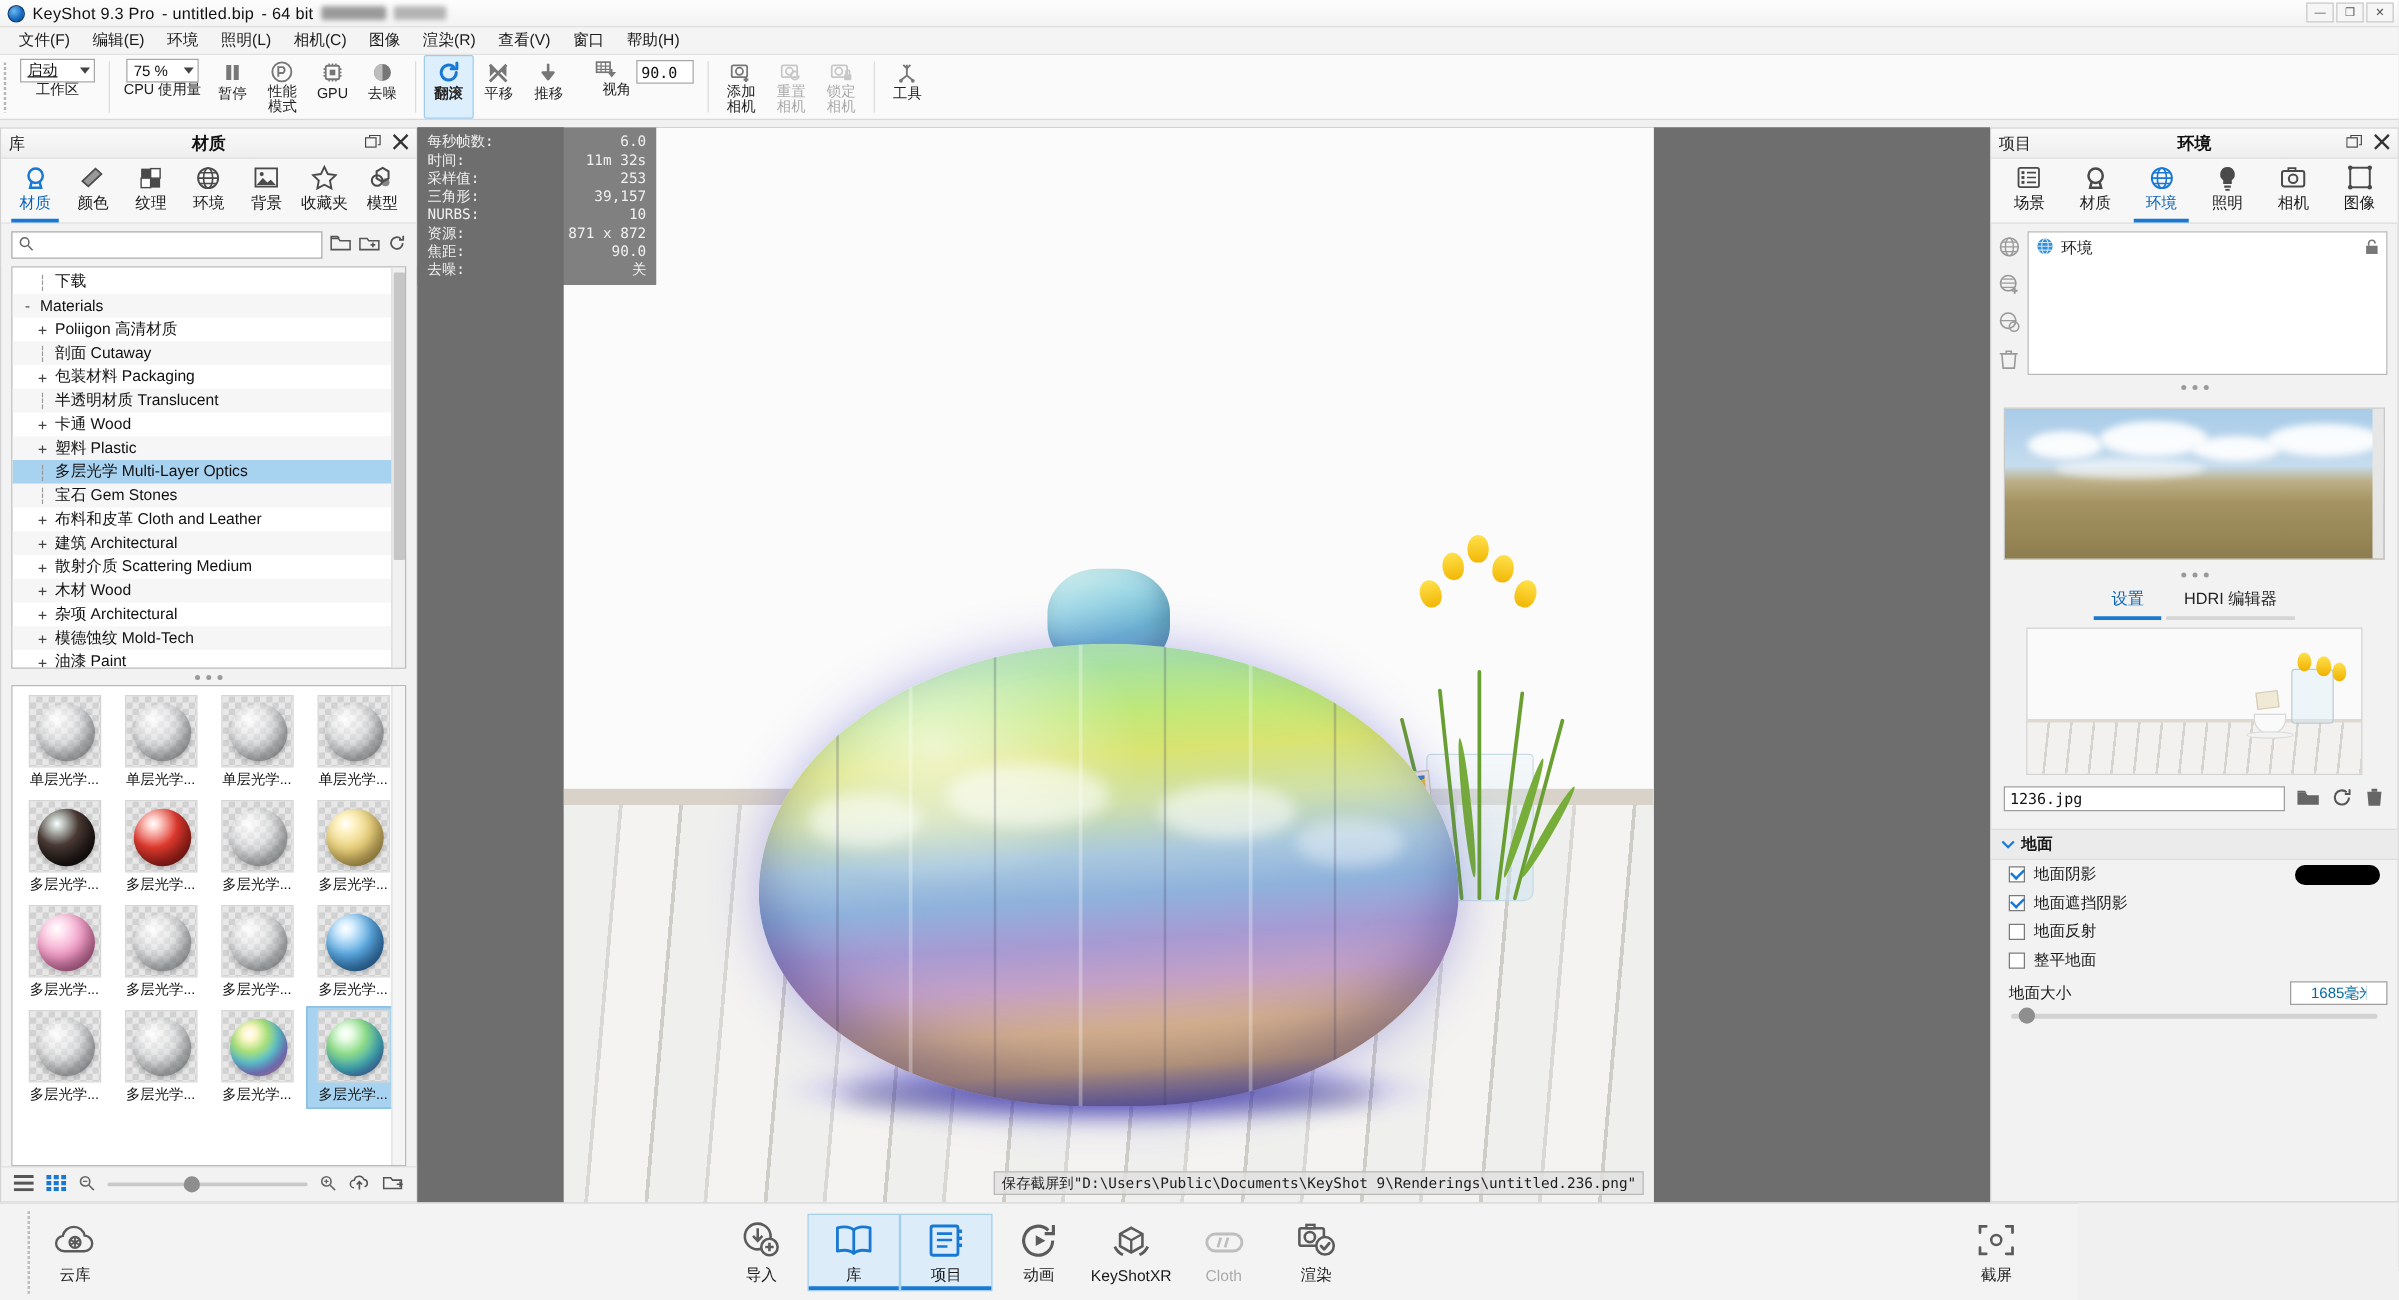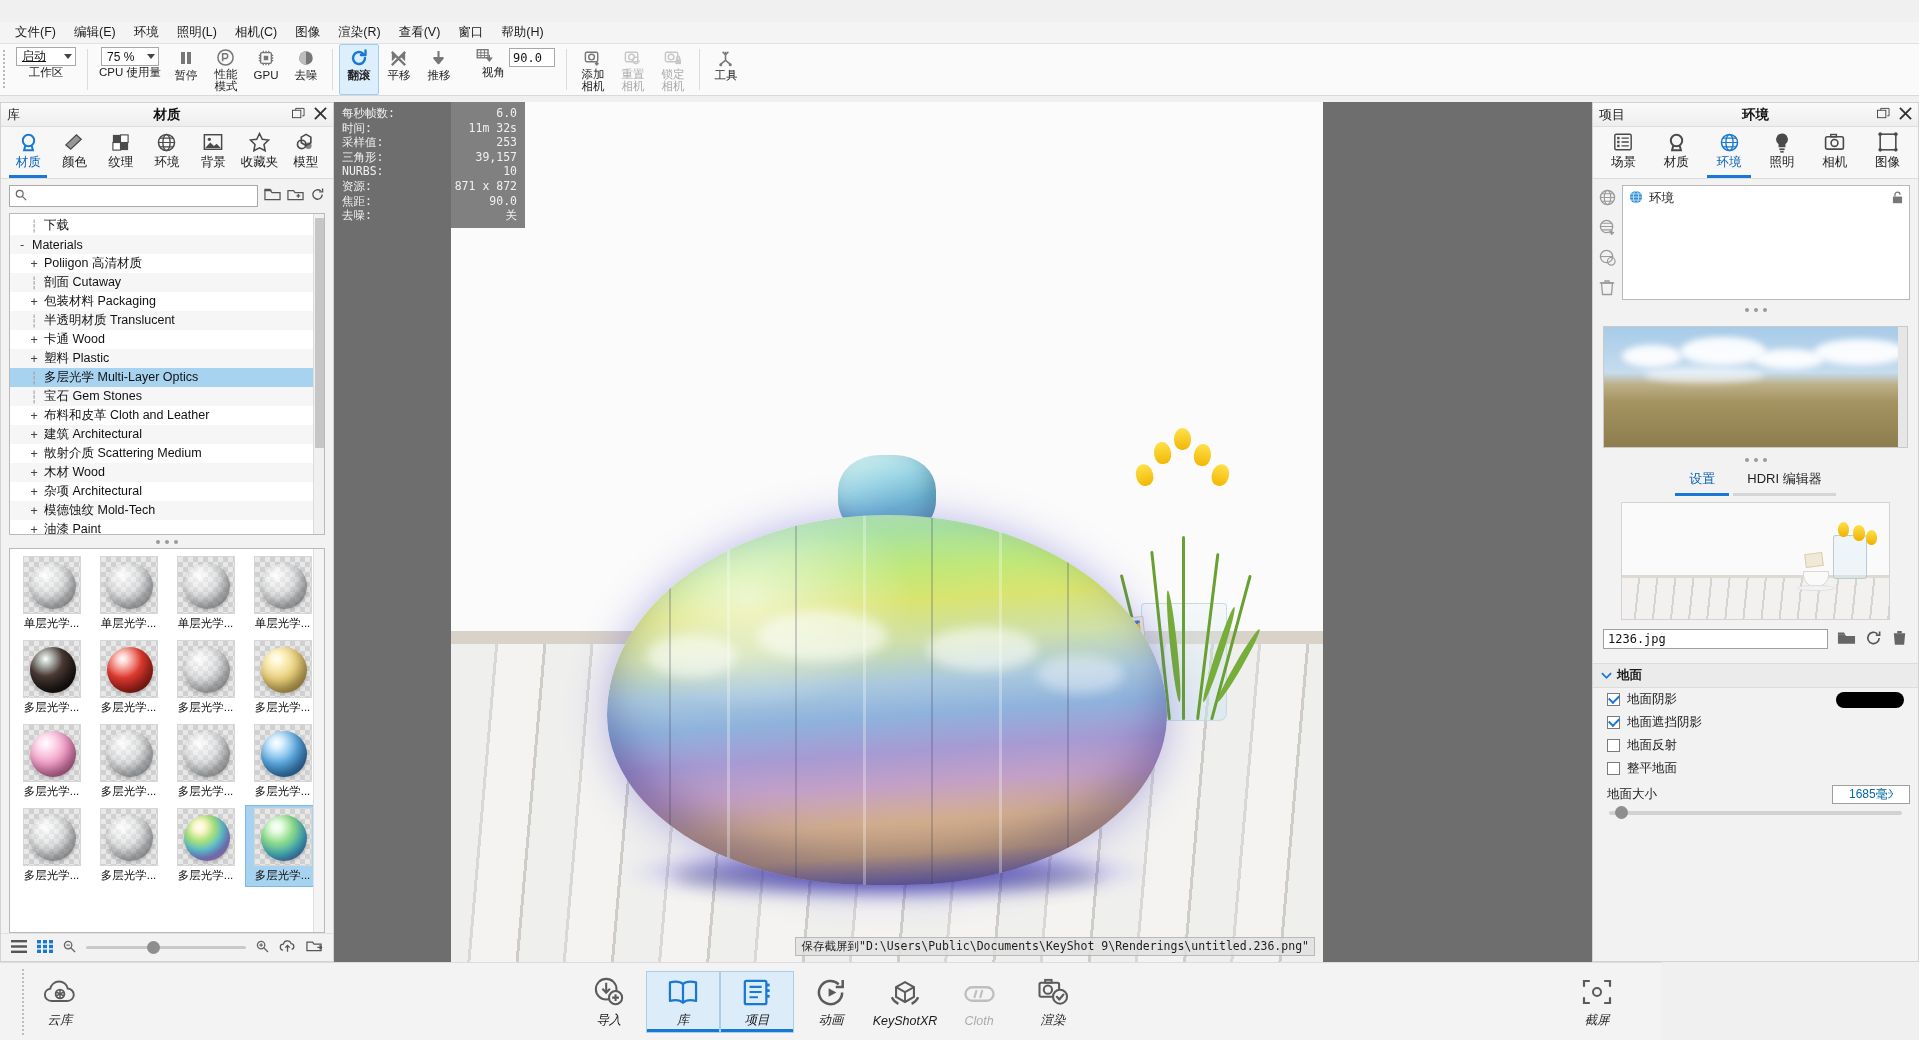--- a/index.html
+++ b/index.html
@@ -225,41 +225,54 @@
   .chk.on::after { content:""; width:8px;height:5px;border-left:2px solid #1878d4;border-bottom:2px solid #1878d4;
      transform:rotate(-45deg) translate(1px,-1px); }
   .swatch { margin-left:auto; width:68px;height:16px;border-radius:8px;background:#000; margin-right:6px;}
   .size-row { display:flex; align-items:center; padding:5px 8px 3px 14px; font-size:12.5px;}
   .size-row input { margin-left:auto; width:78px; border:1px solid #9f9f9f; height:19px; background:#fff;
      font-size:12px; padding:0 16px; color:#0369a1; }
   .slider2 { position:relative; margin:4px 16px 0; height:4px; background:#d2d2d2; border-radius:2px;}
   .slider2 .k2 { position:absolute; top:-5px; left:2%; width:13px;height:13px;border-radius:50%;background:#8e8e8e;}
 
   
-  .dock { position:absolute; left:0; top:962px; width:1662px; height:78px; background:#f3f3f3; border-top:1px solid #dcdcdc;font-style:italic;}
+  .dock { position:absolute; left:0; top:962px; width:1662px; height:78px; background:#f3f3f3; border-top:1px solid #dcdcdc;}
   .dock-left { position:absolute; left:0; top:0; height:78px; width:330px; display:flex; align-items:center; padding-left:18px;}
   .dock-center { position:absolute; left:0; right:0; top:0; height:78px; display:flex; align-items:center; justify-content:center; gap:0;}
   .dock-right { position:absolute; right:28px; top:0; height:78px; display:flex; align-items:center;}
   .dock-btn { width:74px; height:62px; display:flex; flex-direction:column; align-items:center; justify-content:center; gap:3px;
      border:1px solid transparent; cursor:default; position:relative;}
   .dock-btn .dlbl { font-size:12.5px; color:#1a1a1a; }
   .dock-btn .dico { color:#5b5b5b; height:34px; display:flex; align-items:center; justify-content:center;}
   .dock-btn.active { background:#dcecf9; border-color:#a6cfea; }
   .dock-btn.active .dico { color:#1878d4; }
   .dock-btn.active::after { content:""; position:absolute; left:0; right:0; bottom:0; height:3px; background:#1878d4;}
   .dock-btn.dim { opacity:.34; }
   .dock-grip { width:9px; height:74px; display:flex; align-items:center; justify-content:center;}
   .dock-grip i { width:2px;height:66px;display:block;
      background-image: repeating-linear-gradient(to bottom,#bdbdbd 0 2px, transparent 2px 4px);}
 </style>
 </head>
 <body>
 
 <div id="app">
 
+  <div class="titlebar">
+    <div class="ks-logo"></div>
+    <div class="title-text">KeyShot 9.3 Pro</div>
+    <div class="title-text">- untitled.bip</div>
+    <div class="title-text">- 64 bit</div>
+    <div class="title-blur b1"></div>
+    <div class="title-blur b2"></div>
+    <div class="win-btns">
+      <div class="win-btn">—</div>
+      <div class="win-btn">❐</div>
+      <div class="win-btn">✕</div>
+    </div>
+  </div>
 
   <div class="menubar" id="menubar">
       <div class="menu-item">文件(F)</div>
       <div class="menu-item">编辑(E)</div>
       <div class="menu-item">环境</div>
       <div class="menu-item">照明(L)</div>
       <div class="menu-item">相机(C)</div>
       <div class="menu-item">图像</div>
       <div class="menu-item">渲染(R)</div>
       <div class="menu-item">查看(V)</div>

